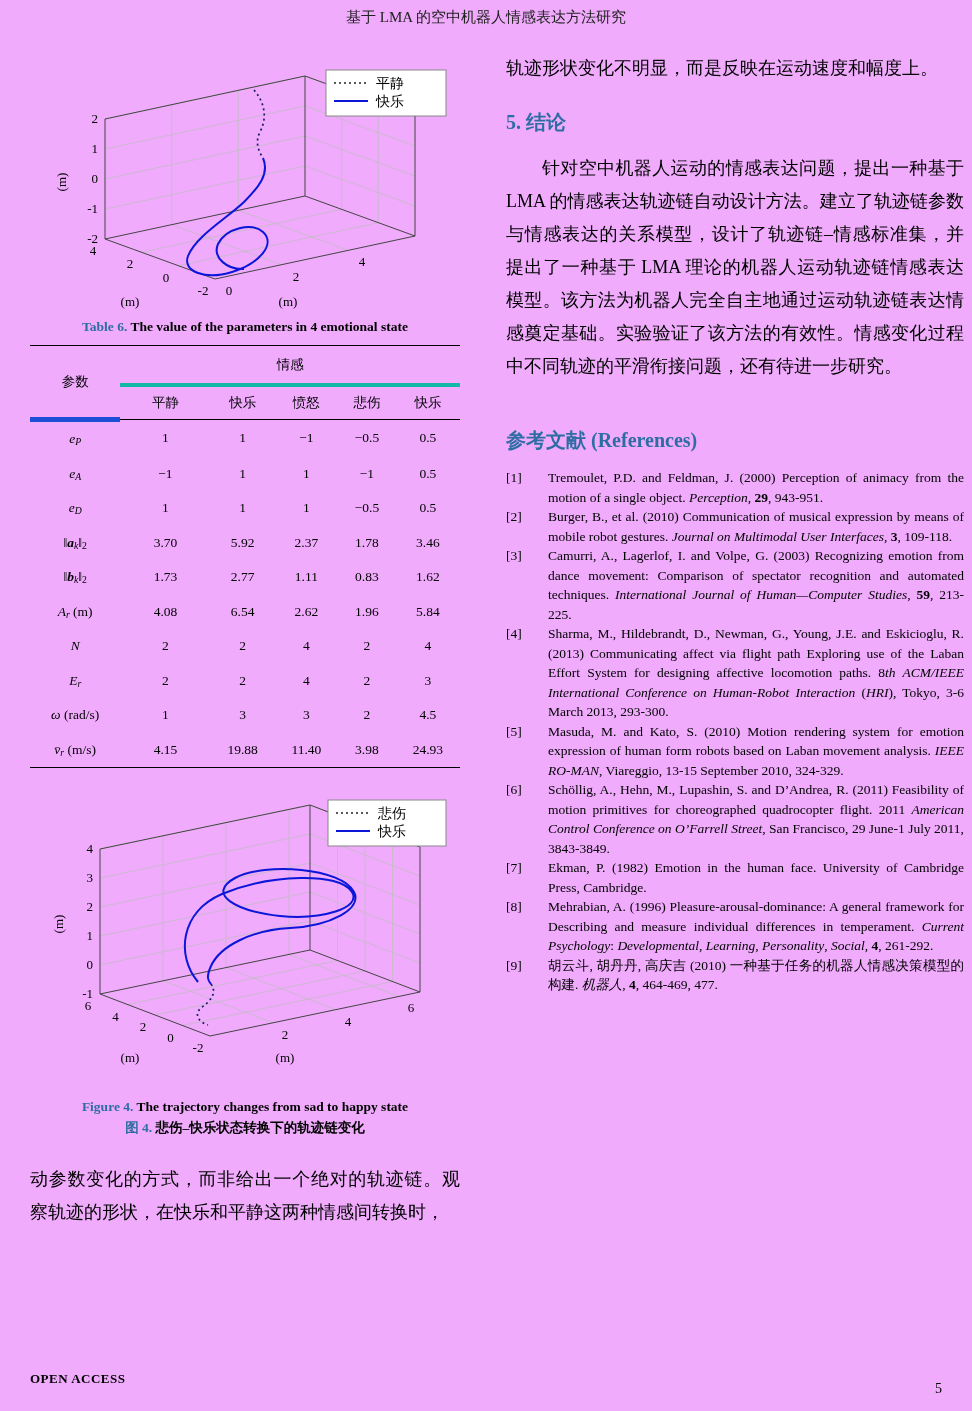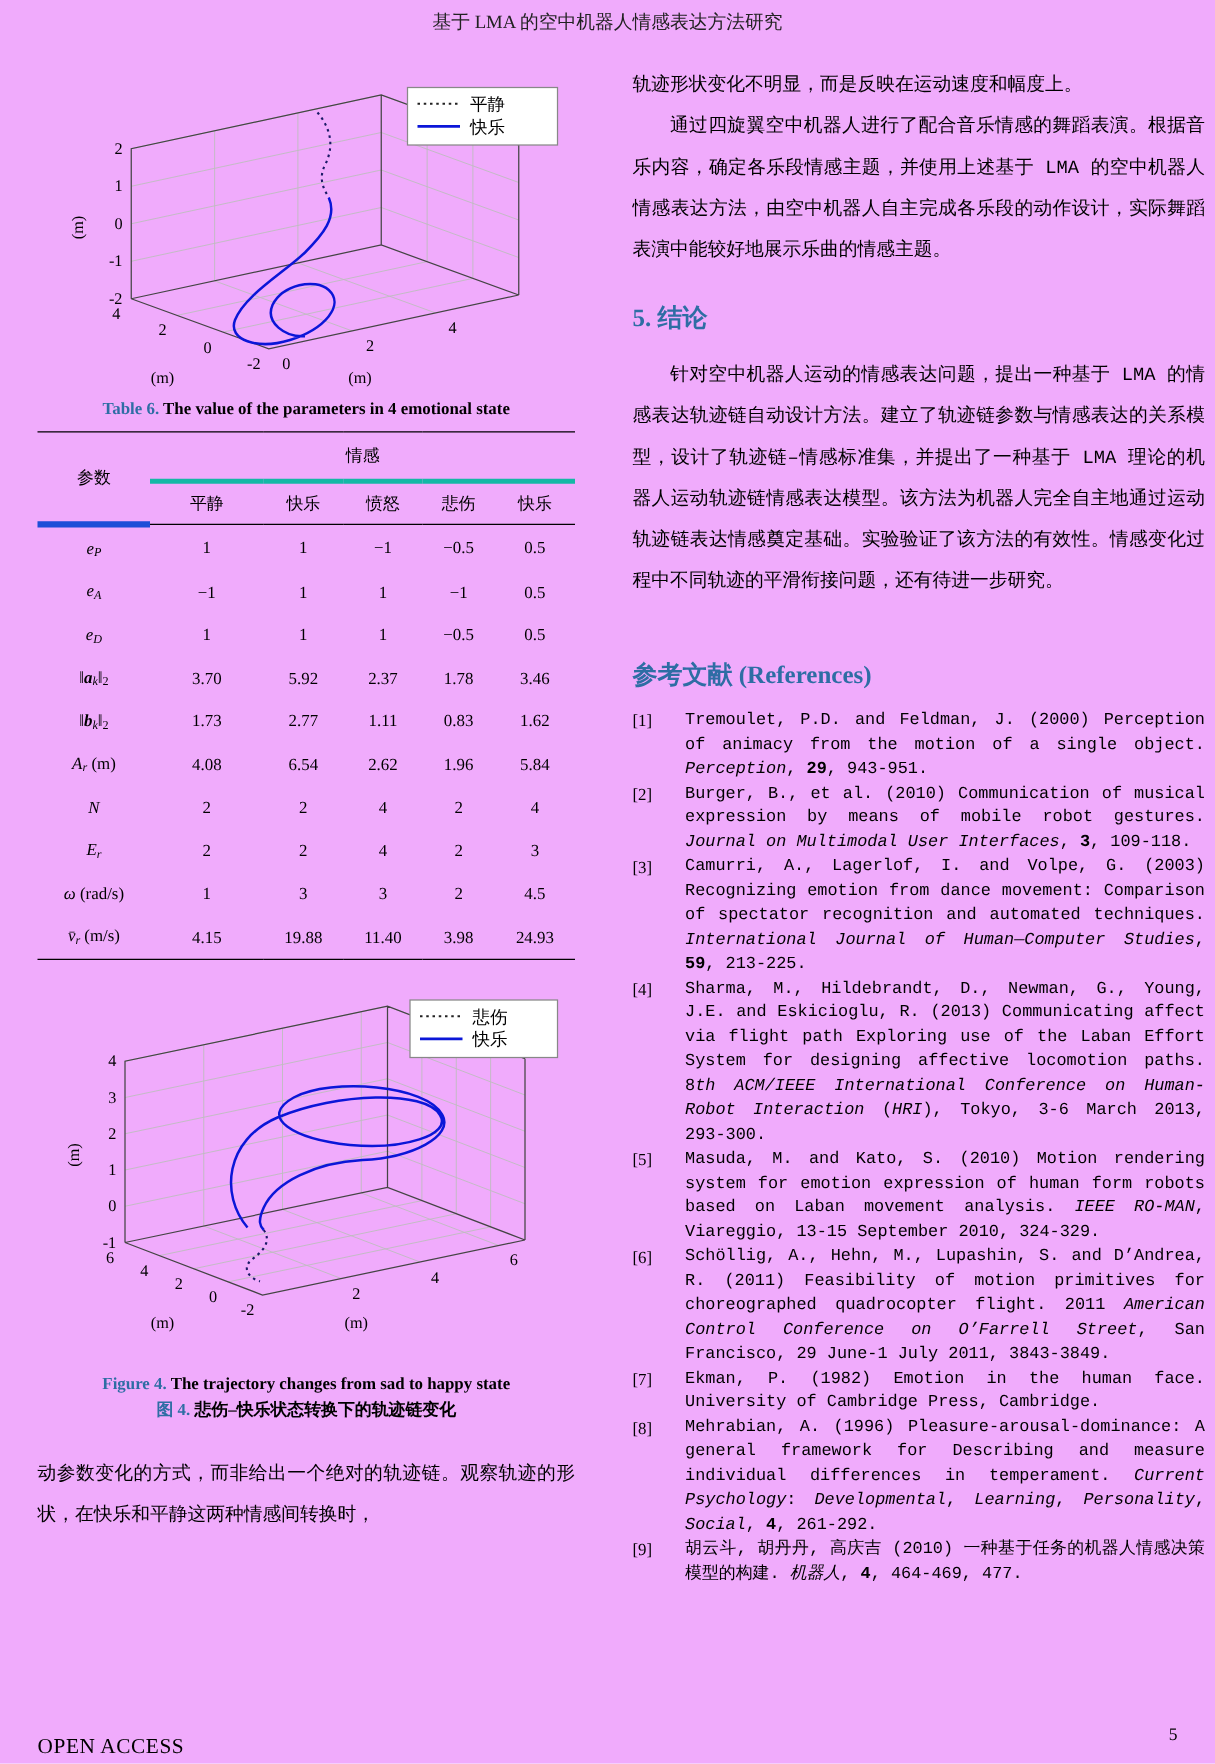--- a/index.html
+++ b/index.html
@@ -27,32 +27,32 @@
   .t6 tbody tr:last-child td { border-bottom:1.4px solid #000; }
   .t6 th:first-child, .t6 td:first-child { width:21%; }
 
   .i   { font-style:italic; }
   .bi  { font-weight:bold; font-style:italic; }
   .sub  { font-size:0.72em; vertical-align:-0.22em; font-style:italic; }
   .sub2 { font-size:0.72em; vertical-align:-0.22em; }
   .it { font-style:italic; }
   .bd { font-weight:bold; }
 
-  .para { font-size:15px; line-height:33px; text-align:justify;font-family:Liberation Mono, monospace; }
+  .para { font-size:18px; line-height:33px; text-align:justify; }
   .indent { text-indent:2em; }
   .left-para { margin-top:25px; }
 
   .sec-head { color:#2e6da4; font-weight:bold; font-size:20px; margin:24px 0 16px 0; }
   .refs-head { margin-top:44px; margin-bottom:14px; }
 
   .ref-item { display:flex; font-size:13.5px; line-height:19.5px; }
   .ref-num  { width:42px; flex:none; }
-  .ref-text { flex:1; text-align:justify;font-family:Liberation Mono, monospace; }
-
-  .footer-left  { position:absolute; left:30px;  bottom:4px; font-weight:normal; font-size:17px; letter-spacing:0.5px; }
+  .ref-text { flex:1; text-align:justify; }
+
+  .footer-left  { position:absolute; left:30px;  bottom:24px; font-weight:bold; font-size:13px; letter-spacing:0.5px; }
   .footer-right { position:absolute; right:30px; bottom:14px; font-size:14px; }
 </style>
 </head>
 <body>
 
 <div class="page">
 
   <div class="running-head">基于 LMA 的空中机器人情感表达方法研究</div>
 
   <div class="col-left">
@@ -243,21 +243,20 @@
     <div class="caption">
       <div><span class="cap-label">Figure 4.</span> <span>The trajectory changes from sad to happy state</span></div>
       <div><span class="cap-label">图 4.</span> <span>悲伤–快乐状态转换下的轨迹链变化</span></div>
     </div>
 
     <div class="para left-para">动参数变化的方式，而非给出一个绝对的轨迹链。观察轨迹的形状，在快乐和平静这两种情感间转换时，</div>
   </div>
 
   <div class="col-right">
     <div class="para">轨迹形状变化不明显，而是反映在运动速度和幅度上。</div>
-    <div class="para indent">通过四旋翼空中机器人进行了配合音乐情感的舞蹈表演。根据音乐内容，确定各乐段情感主题，并使用上述基于 LMA 的空中机器人情感表达方法，由空中机器人自主完成各乐段的动作设计，实际舞蹈表演中能较好地展示乐曲的情感主题。</div>
 
     <div class="sec-head">5. 结论</div>
 
     <div class="para indent">针对空中机器人运动的情感表达问题，提出一种基于 LMA 的情感表达轨迹链自动设计方法。建立了轨迹链参数与情感表达的关系模型，设计了轨迹链–情感标准集，并提出了一种基于 LMA 理论的机器人运动轨迹链情感表达模型。该方法为机器人完全自主地通过运动轨迹链表达情感奠定基础。实验验证了该方法的有效性。情感变化过程中不同轨迹的平滑衔接问题，还有待进一步研究。</div>
 
     <div class="sec-head refs-head">参考文献  (References)</div>
 
     <div>
         <div class="ref-item">
           <span class="ref-num">[1]</span>

